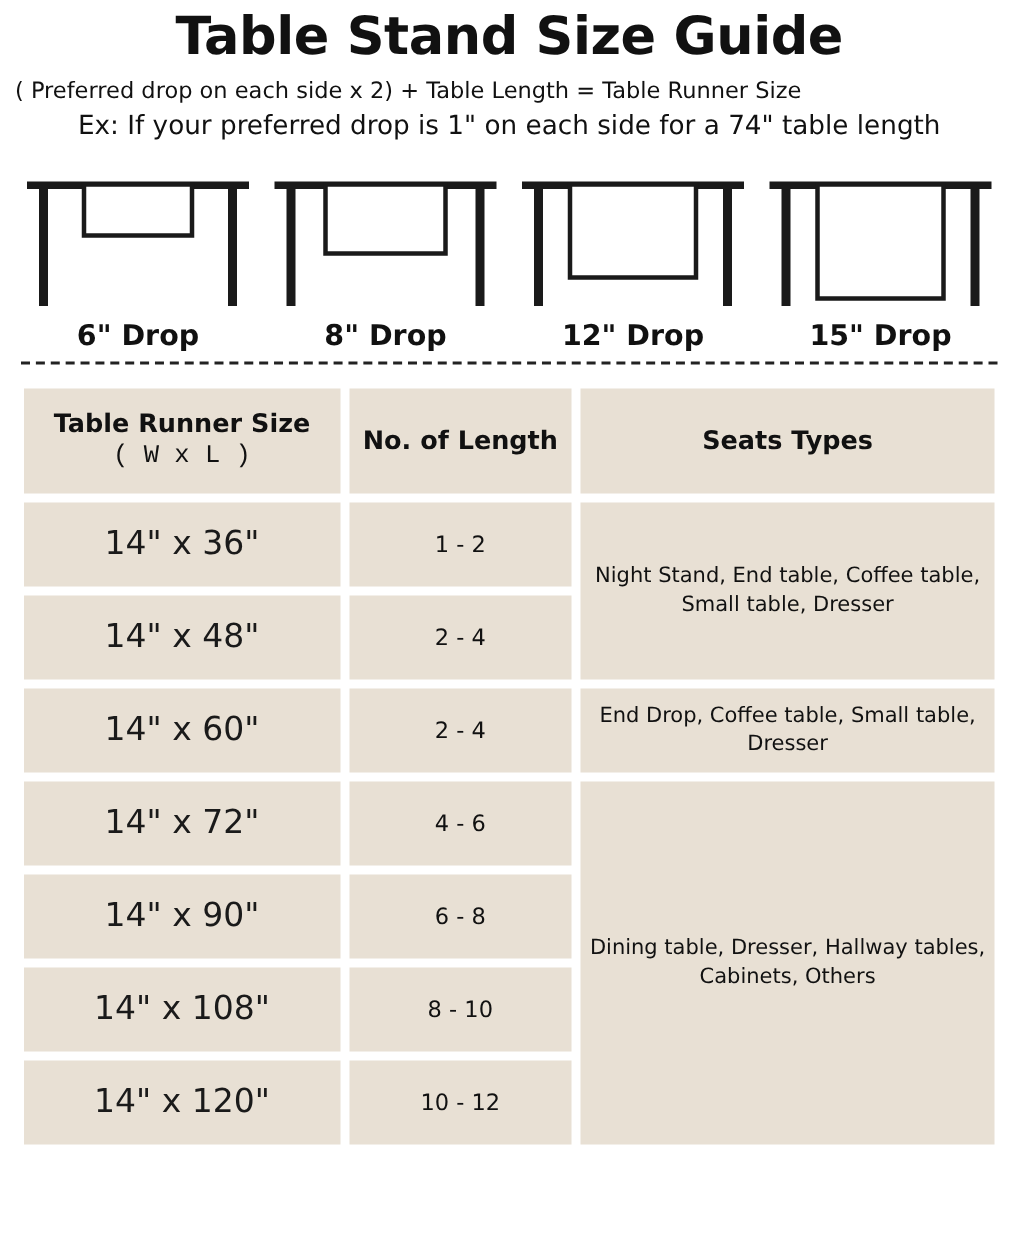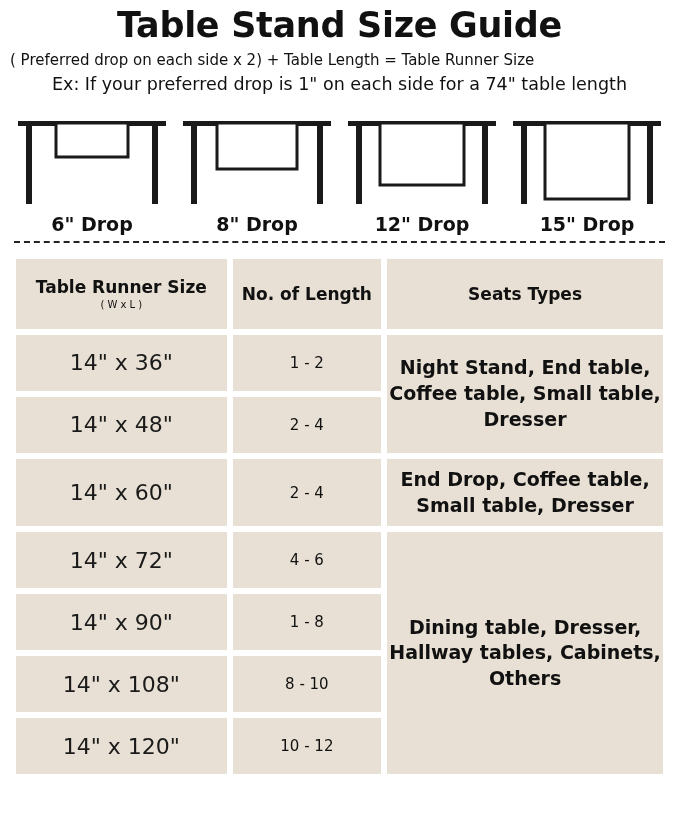--- a/index.html
+++ b/index.html
@@ -87,36 +87,37 @@
   .col-b { width: 148px; }
   .col-c { width: 275px; }
 
   .hdr {
     font-size: 17px;
     font-weight: bold;
     height: 54px;
   }
   .hdr .sub {
     display: block;
-    font-size: 10px;
+    font-size: 17px;
     font-weight: normal;
     margin-top: 2px;
+    font-family: Liberation Mono, monospace;
   }
   .cell-size {
     font-size: 22px;
     height: 40px;
     color: #1a1a1a;
   }
   .cell-seats {
     font-size: 15px;
     height: 40px;
   }
   .cell-types {
-    font-size: 19px;
-    font-weight: bold;
+    font-size: 14px;
+    font-weight: normal;
     line-height: 1.35;
   }
 </style>
 </head>
 <body>
 
 <div class="page">
 
   <div class="title">Table Stand Size Guide</div>
   <div class="formula">( Preferred drop on each side x 2) + Table Length = Table Runner Size</div>
@@ -202,21 +203,21 @@
       </tr>
 
       <tr>
         <td class="cell-size">14" x 72"</td>
         <td class="cell-seats">4 - 6</td>
         <td class="cell-types" rowspan="4">Dining table, Dresser, Hallway tables, Cabinets, Others</td>
       </tr>
 
       <tr>
         <td class="cell-size">14" x 90"</td>
-        <td class="cell-seats">1 - 8</td>
+        <td class="cell-seats">6 - 8</td>
       </tr>
 
       <tr>
         <td class="cell-size">14" x 108"</td>
         <td class="cell-seats">8 - 10</td>
       </tr>
 
       <tr>
         <td class="cell-size">14" x 120"</td>
         <td class="cell-seats">10 - 12</td>

